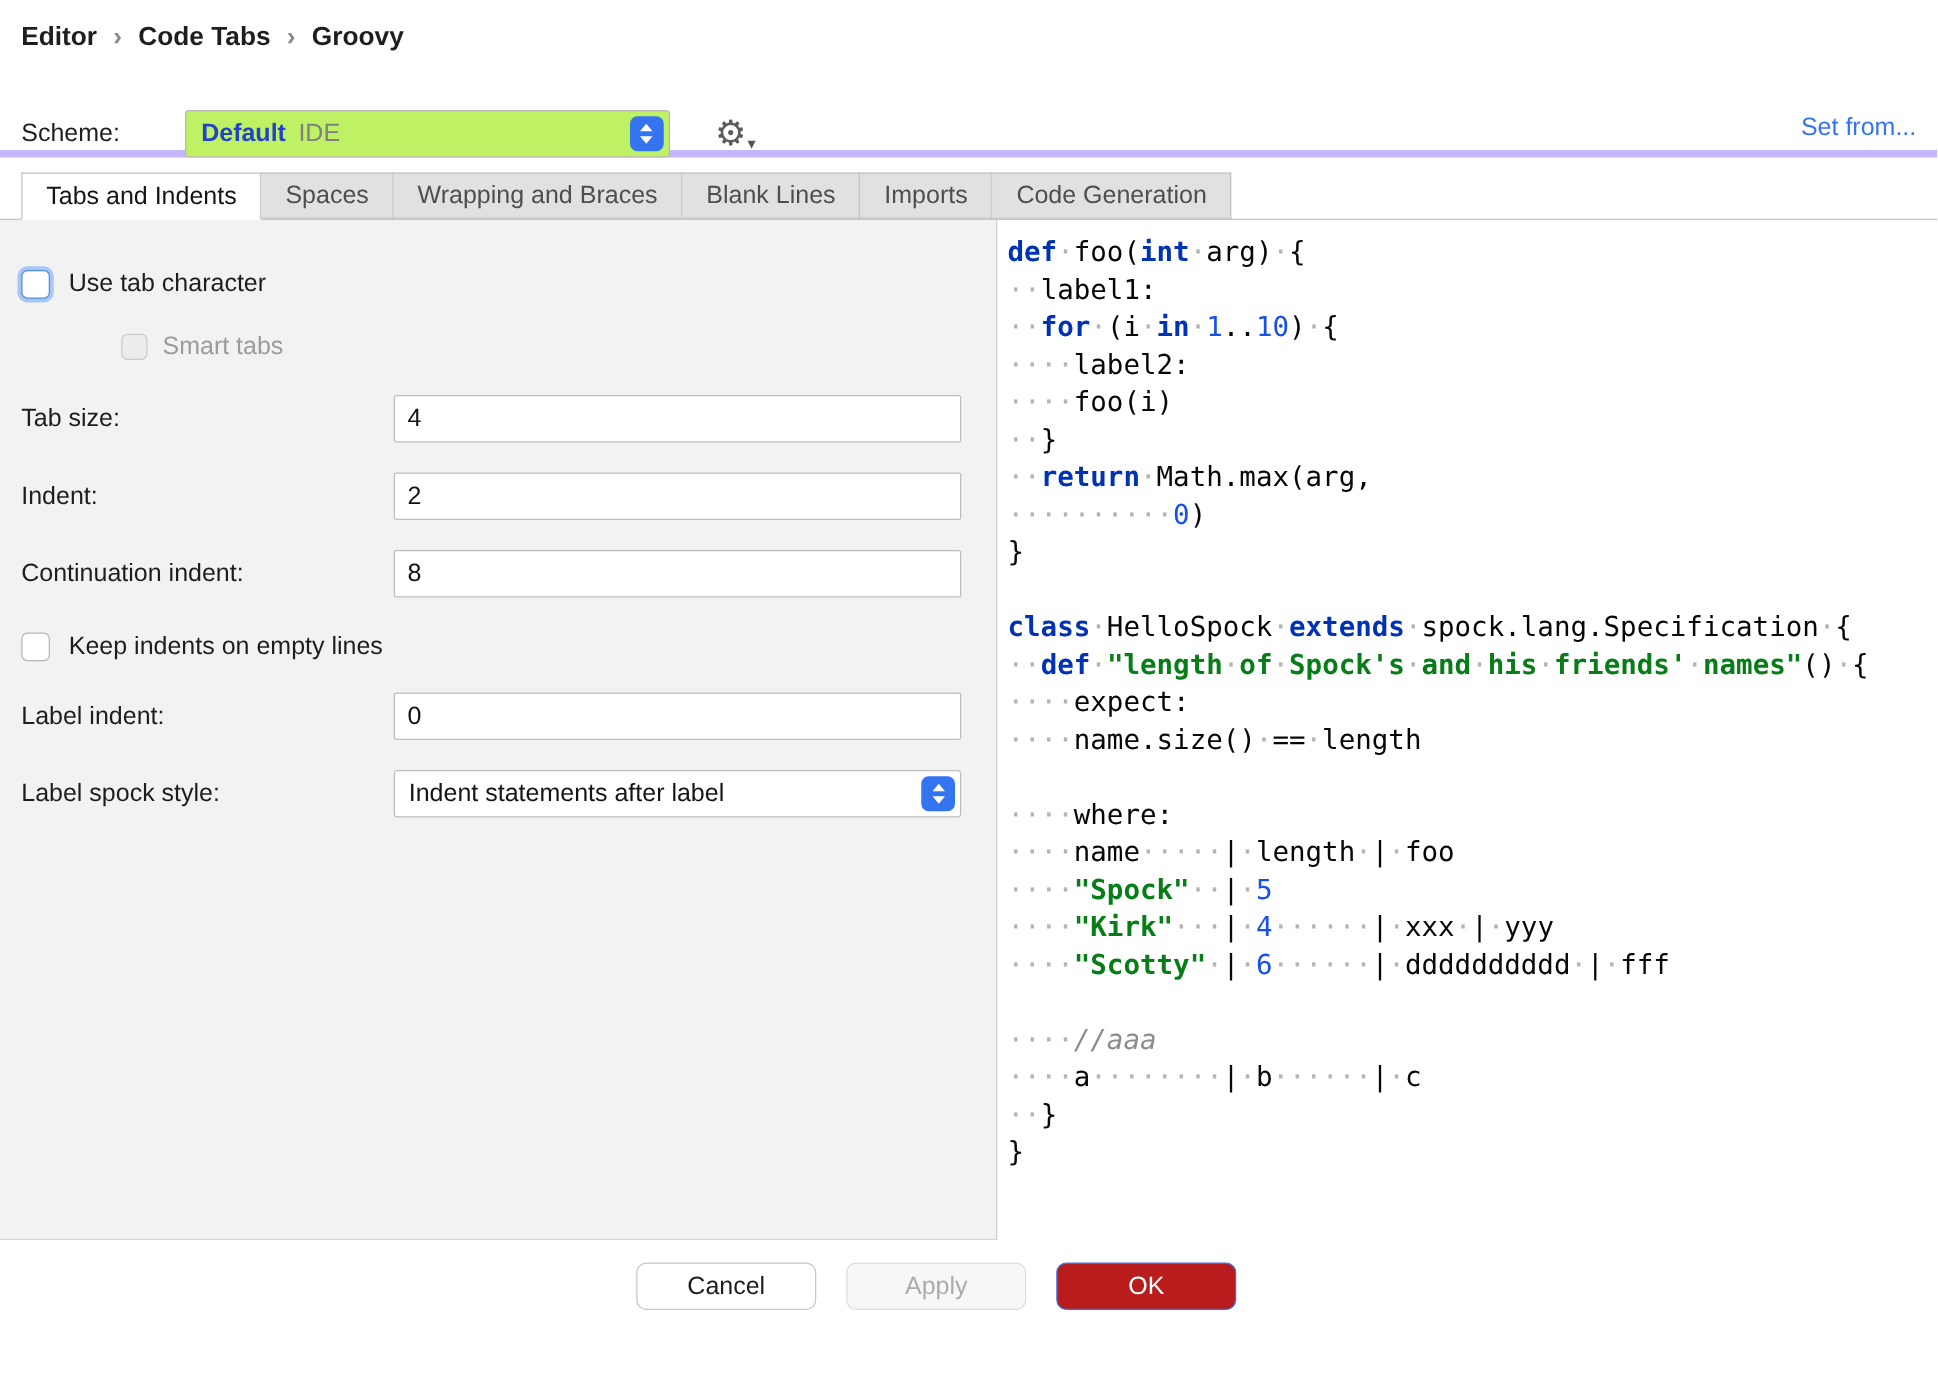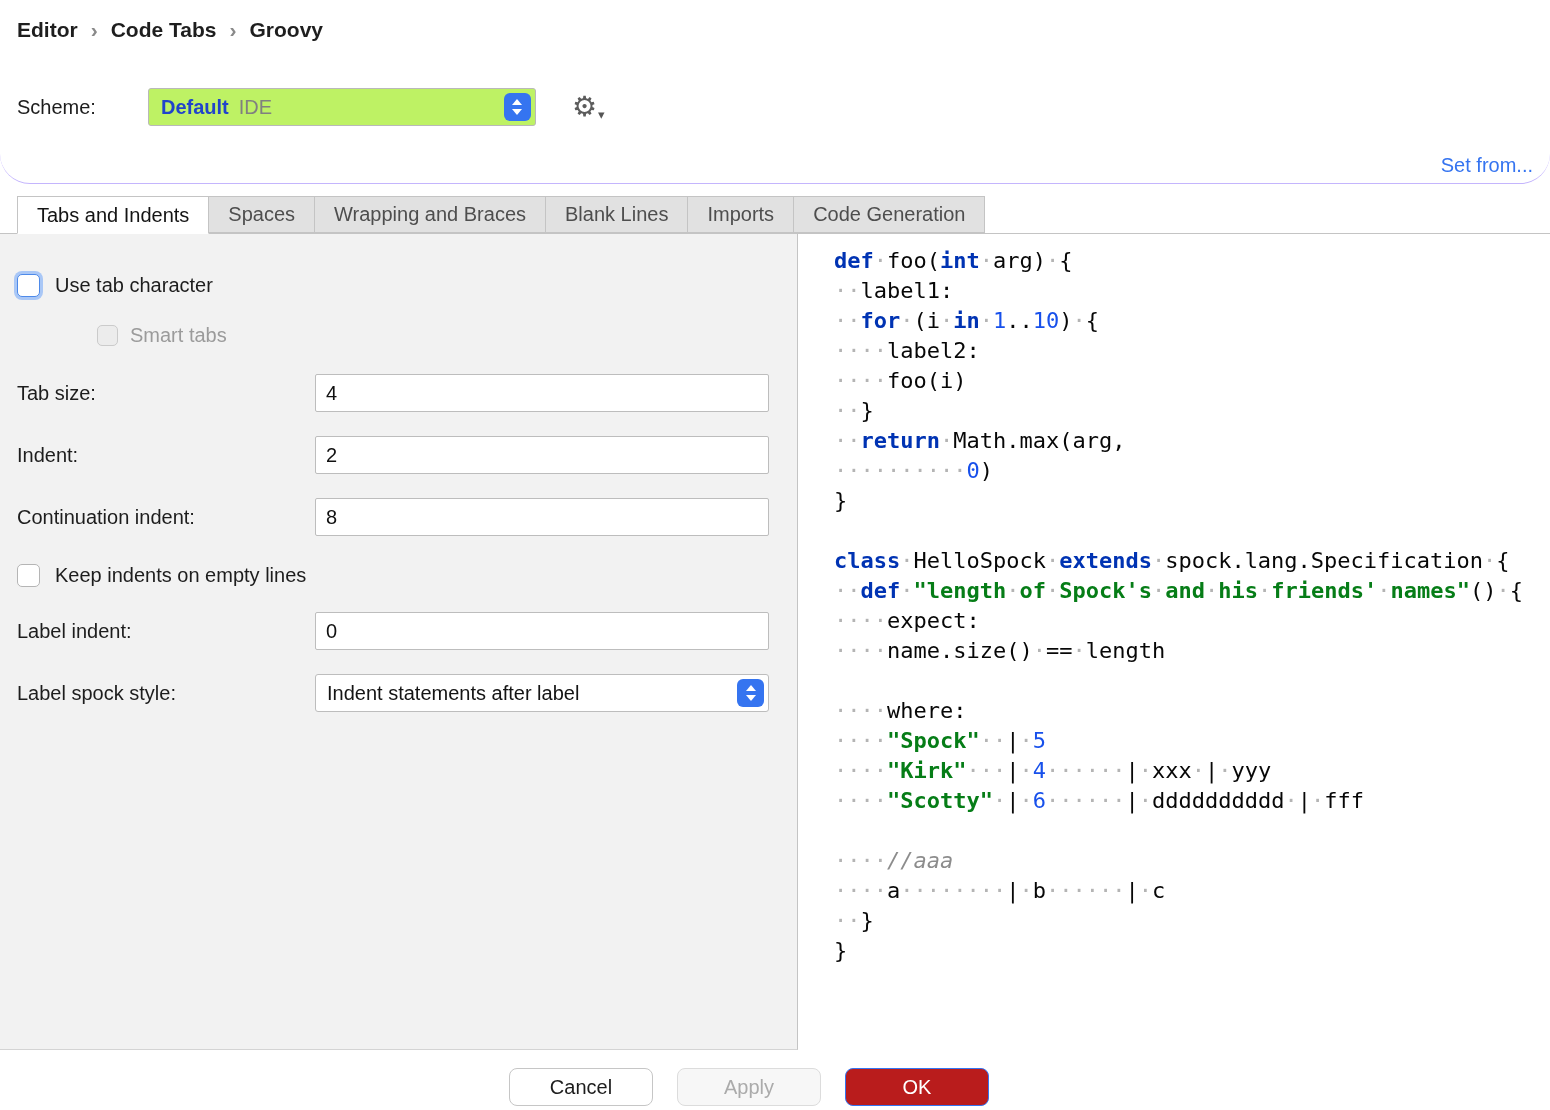--- a/index.html
+++ b/index.html
@@ -1,21 +1,21 @@
 <!DOCTYPE html>
 <html><head>
 <meta charset="utf-8">
 <style>
   * { box-sizing: border-box; margin: 0; padding: 0; }
   html,body { background:#fff; }
   body { font-family:"Liberation Sans", sans-serif; }
   .window { width:1550px; height:1110px; background:#fff; position:relative; overflow:hidden; }
 
   
-  .hdr { position:relative; height:184px; border-bottom:1px solid #c4b5fd; background:#fff;border-radius:30px; }
+  .hdr { position:relative; height:126px; border-bottom:6px solid #c4b5fd; background:#fff; }
   .breadcrumb { position:absolute; top:18px; left:17px; display:flex; align-items:center; gap:13px;
                 font-size:21px; font-weight:700; color:#1E1E1E; }
   .bc-sep { color:#8A8A8A; }
   .scheme-row { position:absolute; top:88px; left:17px; display:flex; align-items:center; }
   .scheme-label { font-size:20px; color:#1D1D1D; margin-right:52px; }
   .combo { width:388px; height:38px; background:#bef264; border:1px solid #B9B9B9; border-radius:3px;
            display:flex; align-items:center; position:relative; padding-left:12px; cursor:default; }
   .combo-primary { color:#2144CB; font-weight:700; font-size:20px; }
   .combo-secondary { color:#808080; font-size:20px; margin-left:10px; }
   .stepper { position:absolute; right:4px; top:4px; bottom:4px; width:27px; border-radius:6px;
@@ -54,21 +54,21 @@
   .field-label { flex:0 0 298px; font-size:20px; color:#1D1D1D; }
   .text-input { width:455px; height:38px; border:1px solid #BDBDBD; border-radius:2px; background:#fff;
                 font-family:inherit; font-size:20px; color:#111; padding:0 10px; }
   .select { width:455px; height:38px; border:1px solid #BDBDBD; border-radius:3px; background:#fff;
             position:relative; display:flex; align-items:center; padding-left:11px; font-size:20px;
             color:#141414; cursor:default; }
 
   
   .preview { flex:1 1 auto; background:#fff; padding:12px 0 0 8px; overflow:hidden;
              font-family:"DejaVu Sans Mono","Liberation Mono",monospace; font-size:22px; }
-  .code-line { height:30px; line-height:30px; white-space:pre;margin-left:28px; }
+  .code-line { height:30px; line-height:30px; white-space:pre; }
   .tk-kw  { color:#0033B3; font-weight:700; }
   .tk-num { color:#1750EB; }
   .tk-str { color:#067D17; font-weight:700; }
   .tk-cmt { color:#8C8C8C; font-style:italic; }
   .tk-pl  { color:#070707; }
   .tk-ws  { color:#B4B4B4; }
 
   
   .footer { height:74px; background:#fff; display:flex; align-items:center; justify-content:center;
             gap:24px; padding-right:52px; }
@@ -181,20 +181,21 @@
         <div class="code-line"><span class="tk-ws">··</span><span class="tk-kw">return</span><span class="tk-ws">·</span><span class="tk-pl">Math.max(arg,</span></div>
         <div class="code-line"><span class="tk-ws">··········</span><span class="tk-num">0</span><span class="tk-pl">)</span></div>
         <div class="code-line"><span class="tk-pl">}</span></div>
         <div class="code-line">&nbsp;</div>
         <div class="code-line"><span class="tk-kw">class</span><span class="tk-ws">·</span><span class="tk-pl">HelloSpock</span><span class="tk-ws">·</span><span class="tk-kw">extends</span><span class="tk-ws">·</span><span class="tk-pl">spock.lang.Specification</span><span class="tk-ws">·</span><span class="tk-pl">{</span></div>
         <div class="code-line"><span class="tk-ws">··</span><span class="tk-kw">def</span><span class="tk-ws">·</span><span class="tk-str">"length</span><span class="tk-ws">·</span><span class="tk-str">of</span><span class="tk-ws">·</span><span class="tk-str">Spock's</span><span class="tk-ws">·</span><span class="tk-str">and</span><span class="tk-ws">·</span><span class="tk-str">his</span><span class="tk-ws">·</span><span class="tk-str">friends'</span><span class="tk-ws">·</span><span class="tk-str">names"</span><span class="tk-pl">()</span><span class="tk-ws">·</span><span class="tk-pl">{</span></div>
         <div class="code-line"><span class="tk-ws">····</span><span class="tk-pl">expect:</span></div>
         <div class="code-line"><span class="tk-ws">····</span><span class="tk-pl">name.size()</span><span class="tk-ws">·</span><span class="tk-pl">==</span><span class="tk-ws">·</span><span class="tk-pl">length</span></div>
         <div class="code-line">&nbsp;</div>
         <div class="code-line"><span class="tk-ws">····</span><span class="tk-pl">where:</span></div>
+        <div class="code-line"><span class="tk-ws">····</span><span class="tk-pl">name</span><span class="tk-ws">·····</span><span class="tk-pl">|</span><span class="tk-ws">·</span><span class="tk-pl">length</span><span class="tk-ws">·</span><span class="tk-pl">|</span><span class="tk-ws">·</span><span class="tk-pl">foo</span></div>
         <div class="code-line"><span class="tk-ws">····</span><span class="tk-str">"Spock"</span><span class="tk-ws">··</span><span class="tk-pl">|</span><span class="tk-ws">·</span><span class="tk-num">5</span></div>
         <div class="code-line"><span class="tk-ws">····</span><span class="tk-str">"Kirk"</span><span class="tk-ws">···</span><span class="tk-pl">|</span><span class="tk-ws">·</span><span class="tk-num">4</span><span class="tk-ws">······</span><span class="tk-pl">|</span><span class="tk-ws">·</span><span class="tk-pl">xxx</span><span class="tk-ws">·</span><span class="tk-pl">|</span><span class="tk-ws">·</span><span class="tk-pl">yyy</span></div>
         <div class="code-line"><span class="tk-ws">····</span><span class="tk-str">"Scotty"</span><span class="tk-ws">·</span><span class="tk-pl">|</span><span class="tk-ws">·</span><span class="tk-num">6</span><span class="tk-ws">······</span><span class="tk-pl">|</span><span class="tk-ws">·</span><span class="tk-pl">dddddddddd</span><span class="tk-ws">·</span><span class="tk-pl">|</span><span class="tk-ws">·</span><span class="tk-pl">fff</span></div>
         <div class="code-line">&nbsp;</div>
         <div class="code-line"><span class="tk-ws">····</span><span class="tk-cmt">//aaa</span></div>
         <div class="code-line"><span class="tk-ws">····</span><span class="tk-pl">a</span><span class="tk-ws">········</span><span class="tk-pl">|</span><span class="tk-ws">·</span><span class="tk-pl">b</span><span class="tk-ws">······</span><span class="tk-pl">|</span><span class="tk-ws">·</span><span class="tk-pl">c</span></div>
         <div class="code-line"><span class="tk-ws">··</span><span class="tk-pl">}</span></div>
         <div class="code-line"><span class="tk-pl">}</span></div>
       </div>
 

